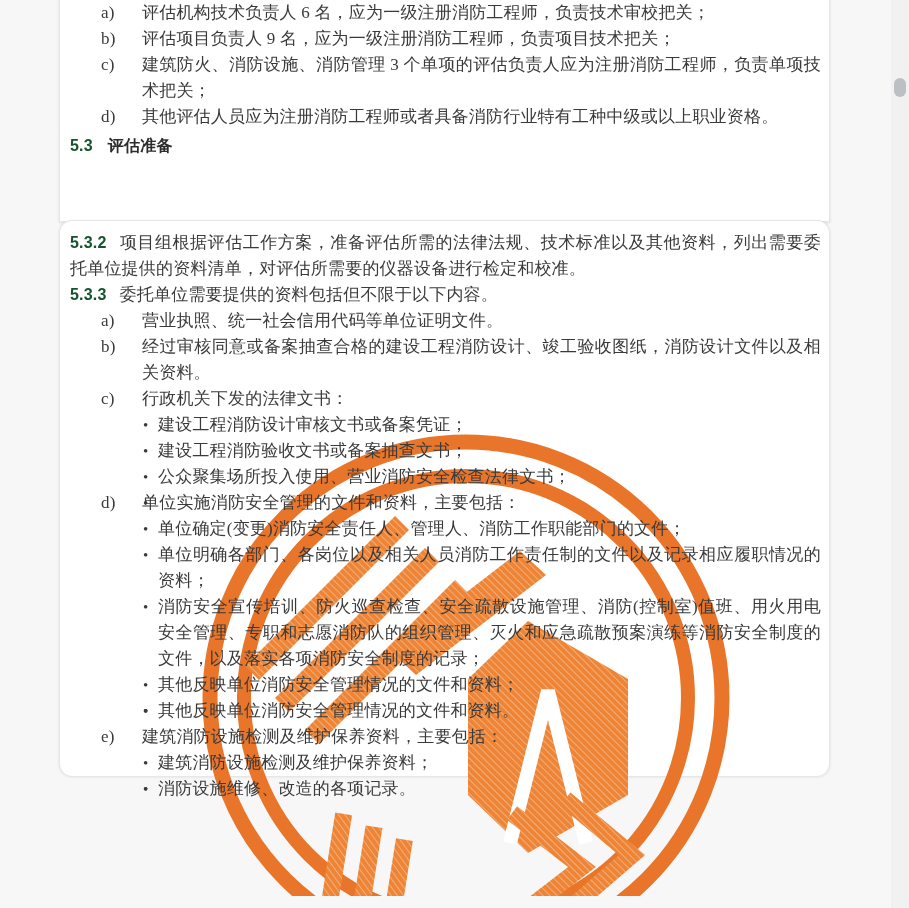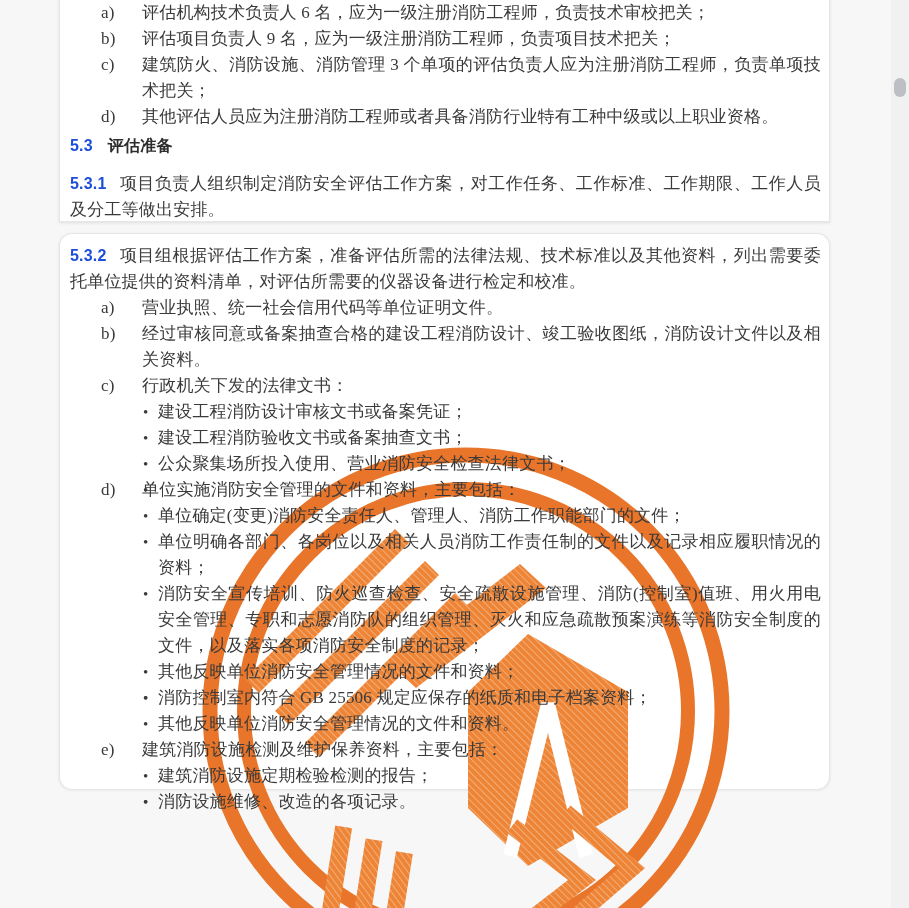--- a/index.html
+++ b/index.html
@@ -8,30 +8,30 @@
     background:#f7f7f8;
     font-family:"Liberation Serif","DejaVu Serif",serif;
     color:#3a3a3a;
   }
   .page{
     position:absolute;left:59px;width:771px;background:#ffffff;
     border:1px solid #e6e6e6;box-sizing:border-box;
     box-shadow:0 1px 3px rgba(0,0,0,.10);
   }
   .page-1{top:-5px;height:227px;}
-  .page-2{top:233px;height:556px;border-bottom:none;border-radius:13px;}
+  .page-2{top:220px;height:556px;border-bottom:none;border-radius:13px;}
   .content{position:relative;z-index:2;padding:4px 8px 0 10px;}
   .page-2 .content{padding-top:9px;}
   .ln{
     position:relative;font-size:17px;line-height:26px;
     text-align:justify;letter-spacing:.2px;
   }
   .ln .num{
     font-family:"Liberation Sans","DejaVu Sans",sans-serif;
-    font-weight:bold;font-size:16px;color:#1d4ed8;margin-right:13px;
+    font-weight:bold;font-size:16px;color:#14532d;margin-right:13px;
   }
   .ln.head{margin-top:3px;margin-bottom:12px;
     font-family:"Liberation Sans","DejaVu Sans",sans-serif;
     font-weight:bold;font-size:16px;color:#2d2d2d;}
   .ln.head .num{margin-right:15px;}
   .ln.alpha{padding-left:72px;}
   .ln.alpha .mk{position:absolute;left:31px;top:0;}
   .ln.bullet{padding-left:88px;}
   .ln.bullet .mk{position:absolute;left:73px;top:0;font-size:15px;}
   .watermark{
@@ -52,21 +52,20 @@
 
 <div class="viewport">
 
   <div class="page page-1">
     <div class="content">
       <div class="ln alpha"><span class="mk">a)</span><span class="t">评估机构技术负责人 6 名，应为一级注册消防工程师，负责技术审校把关；</span></div>
       <div class="ln alpha"><span class="mk">b)</span><span class="t">评估项目负责人 9 名，应为一级注册消防工程师，负责项目技术把关；</span></div>
       <div class="ln alpha"><span class="mk">c)</span><span class="t">建筑防火、消防设施、消防管理 3 个单项的评估负责人应为注册消防工程师，负责单项技术把关；</span></div>
       <div class="ln alpha"><span class="mk">d)</span><span class="t">其他评估人员应为注册消防工程师或者具备消防行业特有工种中级或以上职业资格。</span></div>
       <div class="ln head"><span class="num">5.3</span><span class="t">评估准备</span></div>
-      <div class="ln clause"><span class="num">5.3.1</span><span class="t">项目负责人组织制定消防安全评估工作方案，对工作任务、工作标准、工作期限、工作人员及分工等做出安排。</span></div>
     </div>
   </div>
 
   <div class="page page-2">
 
     <svg class="watermark" viewBox="0 0 771 675" xmlns="http://www.w3.org/2000/svg" aria-hidden="true">
       <defs>
         <pattern id="hx" patternUnits="userSpaceOnUse" width="5" height="5" patternTransform="rotate(45)">
           <rect width="5" height="5" fill="#ed8436"></rect>
           <line x1="0" y1="0" x2="5" y2="0" stroke="#f8cba4" stroke-width="1.2"></line>
@@ -90,37 +89,38 @@
         <rect x="300" y="604" width="17" height="102" fill="url(#hx)"></rect>
         <rect x="332" y="612" width="17" height="94" fill="url(#hx)"></rect>
       </g>
 
       <path d="M452,592 L522,646 L452,700" fill="none" stroke="url(#hx)" stroke-width="17"></path>
       <path d="M505,578 L572,634 L505,692" fill="none" stroke="url(#hx)" stroke-width="17"></path>
     </svg>
 
     <div class="content">
       <div class="ln clause"><span class="num">5.3.2</span><span class="t">项目组根据评估工作方案，准备评估所需的法律法规、技术标准以及其他资料，列出需要委托单位提供的资料清单，对评估所需要的仪器设备进行检定和校准。</span></div>
+      <div class="ln clause"><span class="num">5.3.3</span><span class="t">委托单位需要提供的资料包括但不限于以下内容。</span></div>
       <div class="ln alpha"><span class="mk">a)</span><span class="t">营业执照、统一社会信用代码等单位证明文件。</span></div>
       <div class="ln alpha"><span class="mk">b)</span><span class="t">经过审核同意或备案抽查合格的建设工程消防设计、竣工验收图纸，消防设计文件以及相关资料。</span></div>
       <div class="ln alpha"><span class="mk">c)</span><span class="t">行政机关下发的法律文书：</span></div>
       <div class="ln bullet"><span class="mk">•</span><span class="t">建设工程消防设计审核文书或备案凭证；</span></div>
       <div class="ln bullet"><span class="mk">•</span><span class="t">建设工程消防验收文书或备案抽查文书；</span></div>
       <div class="ln bullet"><span class="mk">•</span><span class="t">公众聚集场所投入使用、营业消防安全检查法律文书；</span></div>
       <div class="ln bullet"><span class="mk">•</span></div>
       <div class="ln alpha"><span class="mk">d)</span><span class="t">单位实施消防安全管理的文件和资料，主要包括：</span></div>
       <div class="ln bullet"><span class="mk">•</span><span class="t">单位确定(变更)消防安全责任人、管理人、消防工作职能部门的文件；</span></div>
       <div class="ln bullet"><span class="mk">•</span><span class="t">单位明确各部门、各岗位以及相关人员消防工作责任制的文件以及记录相应履职情况的资料；</span></div>
       <div class="ln bullet"><span class="mk">•</span><span class="t">消防安全宣传培训、防火巡查检查、安全疏散设施管理、消防(控制室)值班、用火用电安全管理、专职和志愿消防队的组织管理、灭火和应急疏散预案演练等消防安全制度的文件，以及落实各项消防安全制度的记录；</span></div>
       <div class="ln bullet"><span class="mk">•</span><span class="t">其他反映单位消防安全管理情况的文件和资料；</span></div>
       <div class="ln bullet"><span class="mk">•</span></div>
-      <div class="ln bullet"><span class="mk">•</span><span class="t">消防控制室内符合 GB 25506 规定应保存的纸质和电子档案资料；</span></div>
+      <div class="ln bullet"><span class="mk">•</span></div>
       <div class="ln bullet"><span class="mk">•</span><span class="t">其他反映单位消防安全管理情况的文件和资料。</span></div>
       <div class="ln alpha"><span class="mk">e)</span><span class="t">建筑消防设施检测及维护保养资料，主要包括：</span></div>
-      <div class="ln bullet"><span class="mk">•</span><span class="t">建筑消防设施定期检验检测的报告；</span></div>
+      <div class="ln bullet"><span class="mk">•</span><span class="t">建筑消防设施检测及维护保养资料；</span></div>
       <div class="ln bullet"><span class="mk">•</span></div>
       <div class="ln bullet"><span class="mk">•</span><span class="t">消防设施维修、改造的各项记录。</span></div>
     </div>
   </div>
 
   <div class="scroll-track">
     <div class="scroll-thumb"></div>
   </div>
 
 </div>

